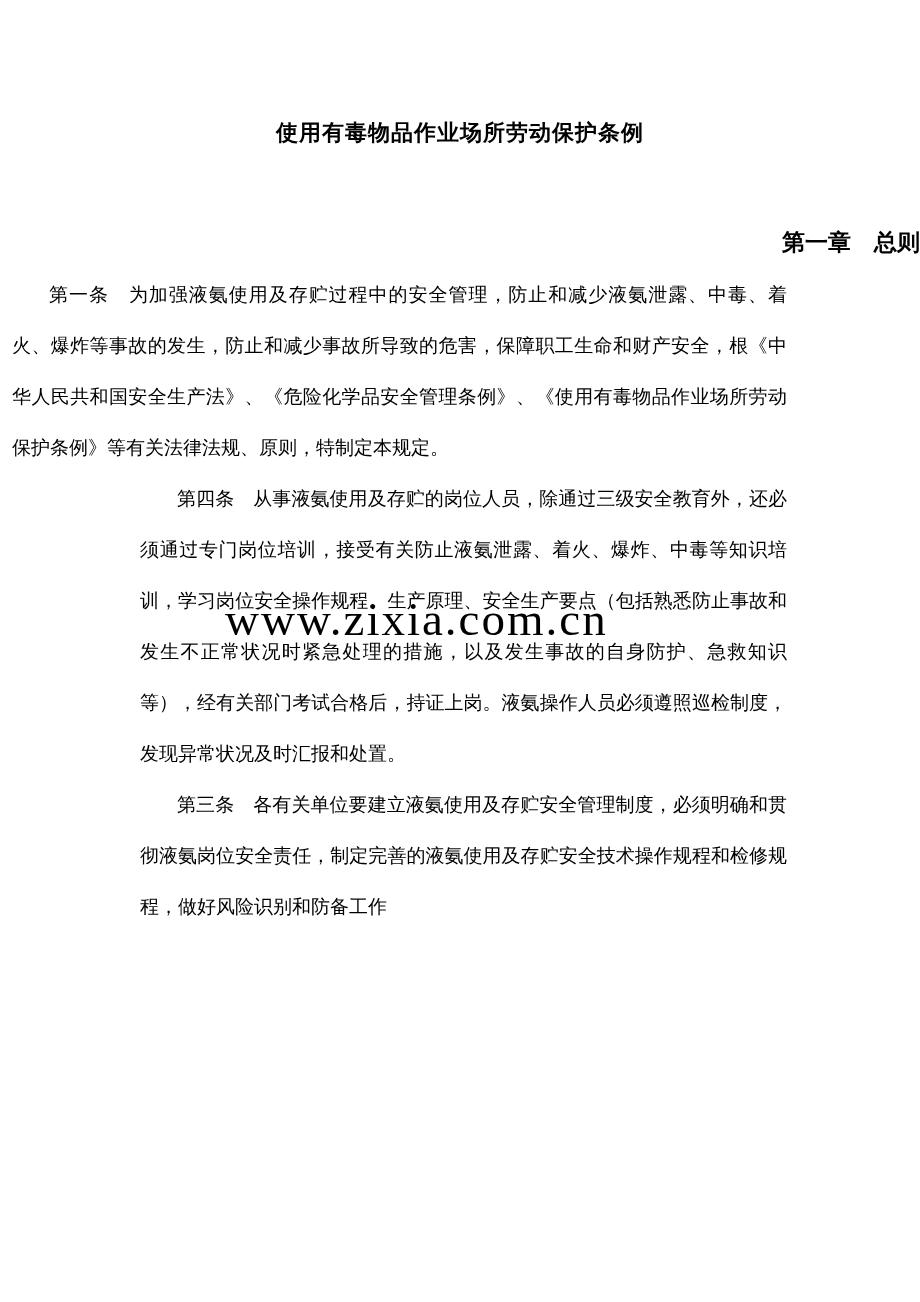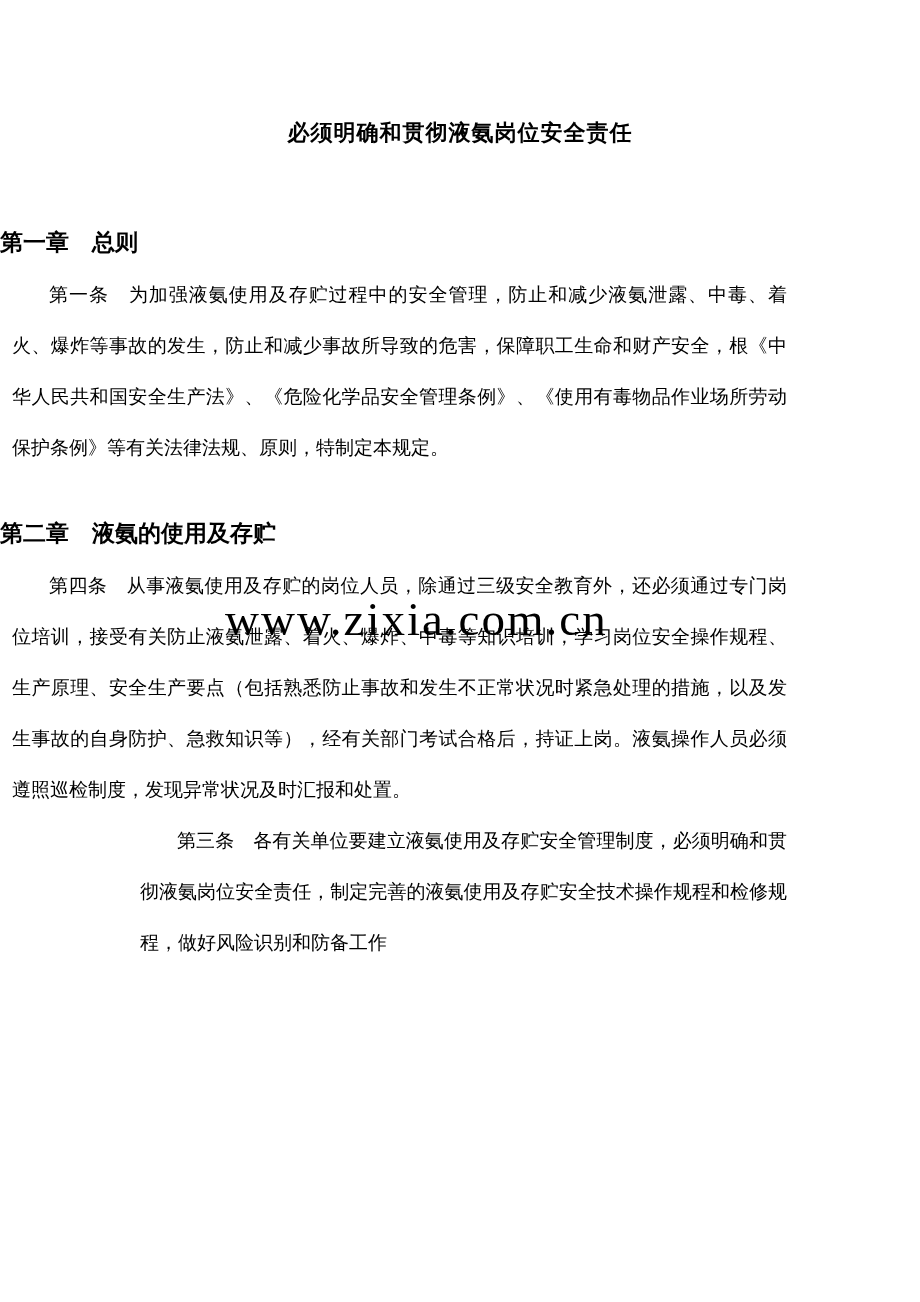--- a/index.html
+++ b/index.html
@@ -22,21 +22,21 @@
     text-align: center;
     font-size: 22px;
     font-weight: 700;
     letter-spacing: 1px;
     line-height: 30px;
     position: relative;
     z-index: 2;
   }
   .chapter-heading {
     margin: 0;
-    text-align: left;
+    text-align: right;
     font-size: 23px;
     font-weight: 700;
     line-height: 34px;
     position: relative;
     z-index: 2;
   }
   .chapter-heading.ch1 {
     margin-top: 78px;
   }
   .chapter-heading.ch2 {
@@ -69,27 +69,26 @@
     pointer-events: none;
   }
 </style>
 </head>
 <body>
 
 <div class="page">
 
   <div class="watermark">www.zixia.com.cn</div>
 
-  <h1 class="doc-title">必须明确和贯彻液氨岗位安全责任</h1>
+  <h1 class="doc-title">使用有毒物品作业场所劳动保护条例</h1>
 
   <h2 class="chapter-heading ch1">第一章　总则</h2>
 
   <p class="para">第一条　为加强液氨使用及存贮过程中的安全管理，防止和减少液氨泄露、中毒、着火、爆炸等事故的发生，防止和减少事故所导致的危害，保障职工生命和财产安全，根《中华人民共和国安全生产法》、《危险化学品安全管理条例》、《使用有毒物品作业场所劳动保护条例》等有关法律法规、原则，特制定本规定。</p>
 
 
-  <h2 class="chapter-heading ch2">第二章　液氨的使用及存贮</h2>
 
   <p class="para">第四条　从事液氨使用及存贮的岗位人员，除通过三级安全教育外，还必须通过专门岗位培训，接受有关防止液氨泄露、着火、爆炸、中毒等知识培训，学习岗位安全操作规程、生产原理、安全生产要点（包括熟悉防止事故和发生不正常状况时紧急处理的措施，以及发生事故的自身防护、急救知识等），经有关部门考试合格后，持证上岗。液氨操作人员必须遵照巡检制度，发现异常状况及时汇报和处置。</p>
 
   <p class="para">第三条　各有关单位要建立液氨使用及存贮安全管理制度，必须明确和贯彻液氨岗位安全责任，制定完善的液氨使用及存贮安全技术操作规程和检修规程，做好风险识别和防备工作</p>
 
 
 </div>
 
 </body></html>

